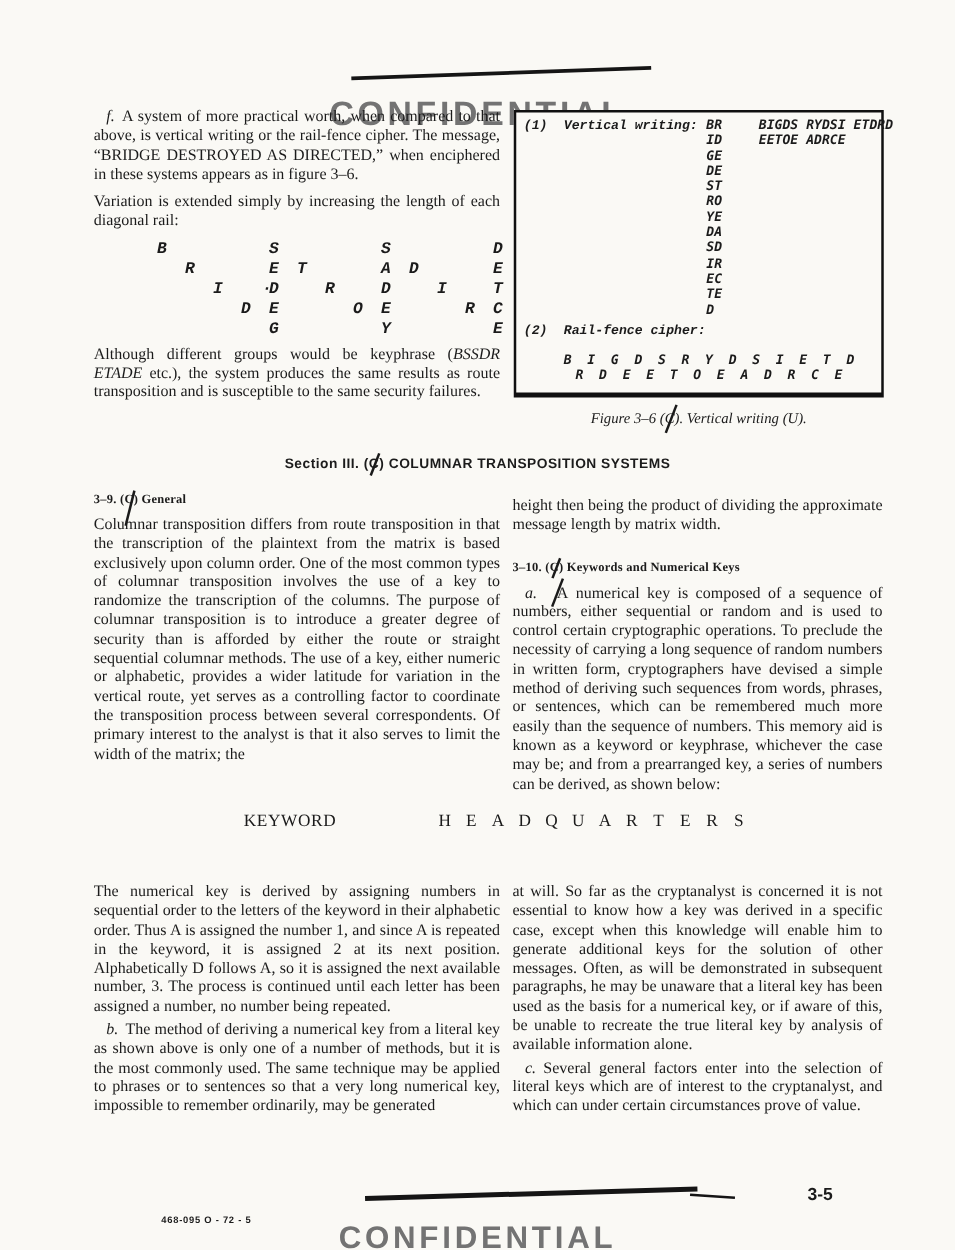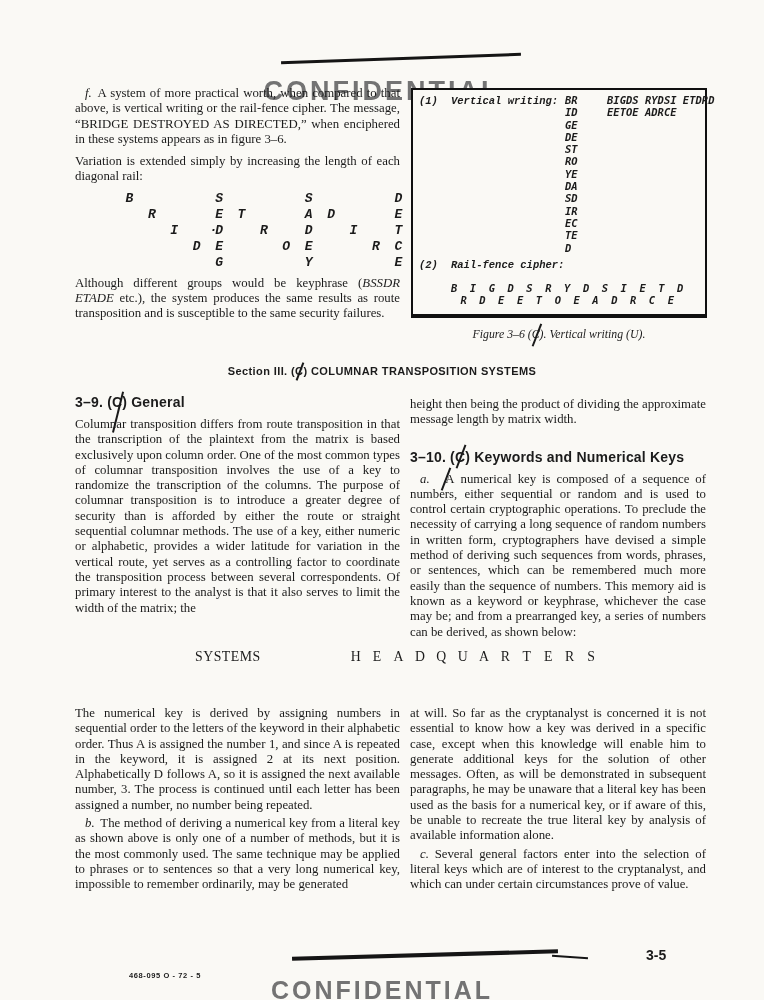--- a/index.html
+++ b/index.html
@@ -62,22 +62,22 @@
     position:absolute; left:411px; top:327px; width:296px; text-align:center;
     font-style:italic; font-size:11.8px;
   }
   
   .sec-heading{
     position:absolute; left:0; top:365px; width:100%; text-align:center;
     font-family:"Liberation Sans", sans-serif; font-weight:bold; font-size:11px;
     letter-spacing:.4px;
   }
   .sub-heading{
-    margin:0 0 7px 0; font-family:Liberation Sans, sans-serif;
-    font-weight:bold; font-size:14px; letter-spacing:.2px;
+    margin:0 0 7px 0; font-family:Liberation Serif, serif;
+    font-weight:bold; font-size:10px; letter-spacing:.2px;
   }
   .sub-heading.mtop{margin-top:21px;}
   
   .pen{position:relative; display:inline-block;}
   .pen::after{
     content:""; position:absolute; left:52%; top:-28%; width:1.6px; height:158%;
     background:#1a1a1a; transform:rotate(21deg);
   }
   .pen-long::after{top:-20%; height:265%; transform:rotate(14deg);}
   
@@ -141,21 +141,21 @@
   </div>
 
   <div class="blk col-mr">
     <p class="just">height then being the product of dividing the approximate message length by matrix width.</p>
     <h3 class="sub-heading mtop"><span>3–10. (</span><span class="pen">C</span><span>) Keywords and Numerical Keys</span></h3>
     <p class="just indent1"><span class="ital lead">a.</span><span class="pen">A</span><span> numerical key is composed of a sequence of numbers, either sequential or random and is used to control certain cryptographic operations. To preclude the necessity of carrying a long sequence of random numbers in written form, cryptographers have devised a simple method of deriving such sequences from words, phrases, or sentences, which can be remembered much more easily than the sequence of numbers. This memory aid is known as a keyword or keyphrase, whichever the case may be; and from a prearranged key, a series of numbers can be derived, as shown below:</span></p>
   </div>
 
   <div class="kw-table">
     <div class="kw-row">
-      <span class="kw-label">SYSTEMS</span>
+      <span class="kw-label">KEYWORD</span>
       <span class="kw-cell">H</span>
       <span class="kw-cell">E</span>
       <span class="kw-cell">A</span>
       <span class="kw-cell">D</span>
       <span class="kw-cell">Q</span>
       <span class="kw-cell">U</span>
       <span class="kw-cell">A</span>
       <span class="kw-cell">R</span>
       <span class="kw-cell">T</span>
       <span class="kw-cell">E</span>

